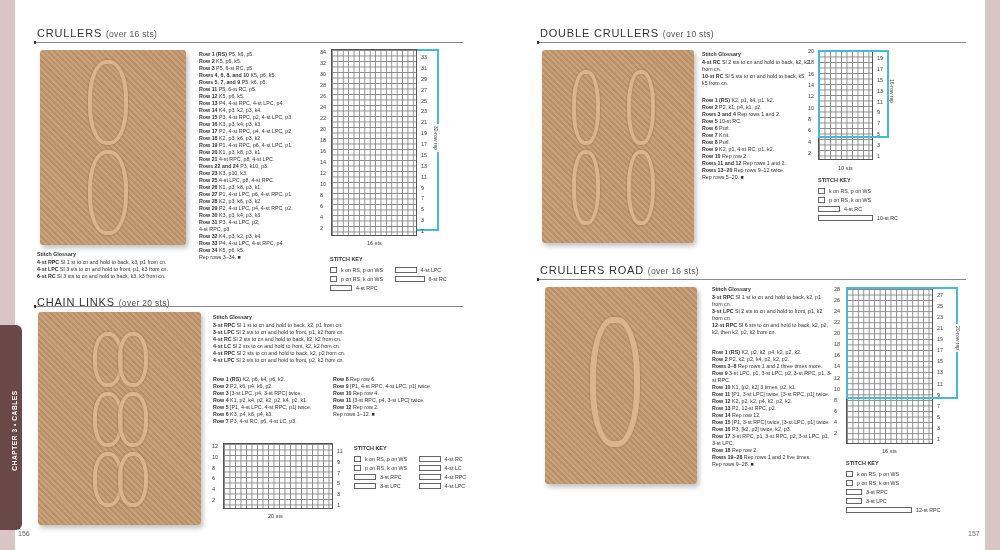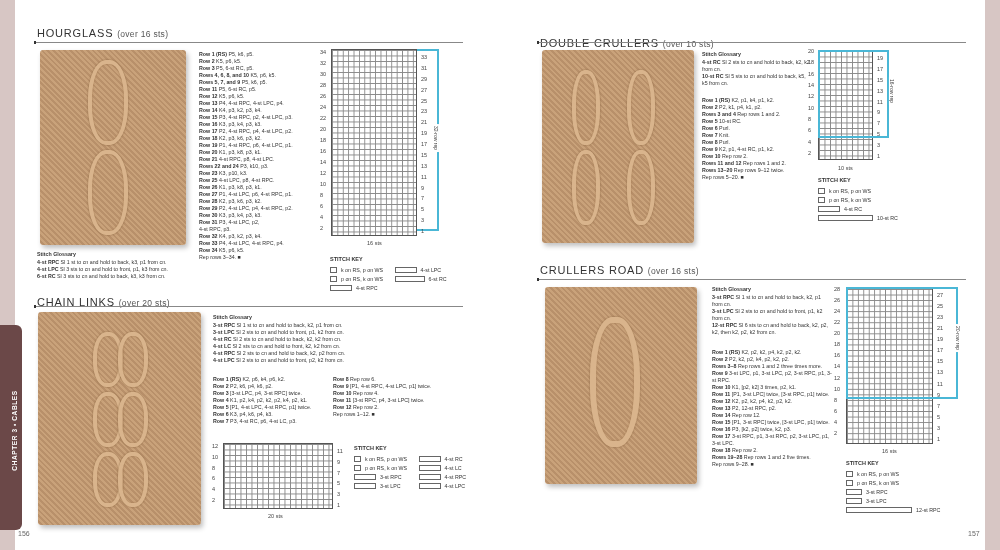--- a/index.html
+++ b/index.html
@@ -35,21 +35,21 @@
 
 <div class="edge-l"></div>
 <div class="edge-r"></div>
 <div class="tab">
     <span>CHAPTER 3 • CABLES</span>
   </div>
 <div class="pnum" style="left:18px;top:530px">156</div>
 <div class="pnum" style="left:968px;top:530px">157</div>
 
 <div class="sec-title" style="left:37px;top:27px">
-  <span>HOURGLASS</span>
+  <span>CRULLERS</span>
   <small>(over 16 sts)</small>
 </div>
 <div class="rule" style="left:35px;top:42px;width:428px"></div>
 
 <div class="swatch" style="left:40px;top:50px;width:146px;height:195px">
   <div class="cable" style="left:48px;top:10px;width:40px;height:85px"></div>
   <div class="cable" style="left:48px;top:100px;width:40px;height:85px"></div>
 </div>
 
 <div class="instr" id="hg-rows" style="left:199px;top:51px;width:125px">
@@ -251,21 +251,21 @@
         <span>4-st LC</span>
       </div><div class="row">
         <span class="sym" style="width: 22px;"></span>
         <span>4-st RPC</span>
       </div><div class="row">
         <span class="sym" style="width: 22px;"></span>
         <span>4-st LPC</span>
       </div></div>
 </div>
 
-<div class="sec-title" style="left:540px;top:37px">
+<div class="sec-title" style="left:540px;top:27px">
   <span>DOUBLE CRULLERS</span>
   <small>(over 10 sts)</small>
 </div>
 <div class="rule" style="left:538px;top:42px;width:428px"></div>
 
 <div class="swatch" style="left:542px;top:50px;width:152px;height:193px">
   <div class="cable" style="left:30px;top:20px;width:28px;height:75px"></div>
   <div class="cable" style="left:85px;top:20px;width:28px;height:75px"></div>
   <div class="cable" style="left:30px;top:100px;width:28px;height:75px"></div>
   <div class="cable" style="left:85px;top:100px;width:28px;height:75px"></div>

